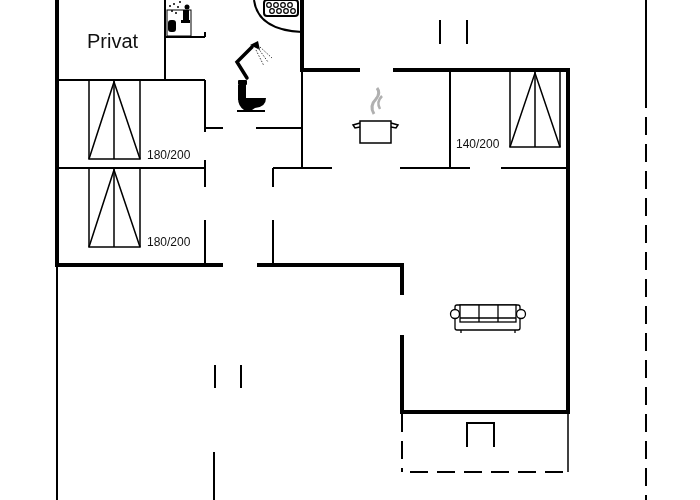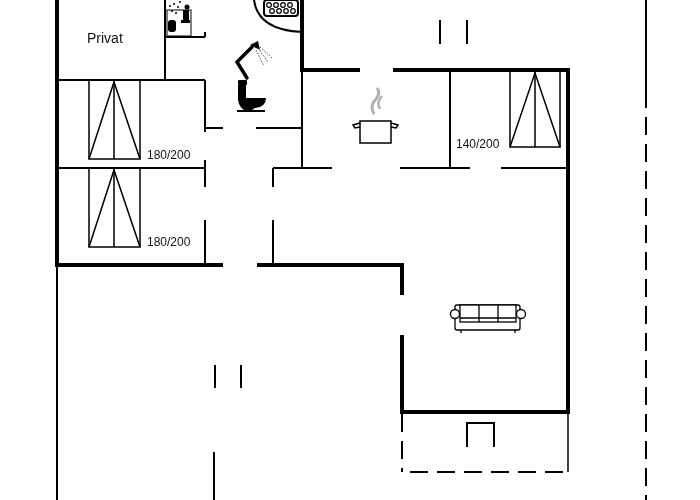--- a/index.html
+++ b/index.html
@@ -1,19 +1,19 @@
 <!DOCTYPE html>
 <html><head>
 <meta charset="utf-8">
 <style>
   html, body { margin:0; padding:0; background:#ffffff; }
   body { width:700px; height:500px; position:relative; overflow:hidden; font-family:"Liberation Sans", sans-serif; }
   svg { position:absolute; left:0; top:0; }
   .lbl { position:absolute; color:#111; font-family:"Liberation Sans", sans-serif; }
-  .privat { left:87px; top:30px; font-size:14px; }
+  .privat { left:87px; top:30px; font-size:20px; }
   .bedlbl { font-size:12px; }
 </style>
 </head>
 <body>
 
 <svg width="700" height="500" viewBox="0 0 700 500">
 
   <g stroke="#000" stroke-width="4" fill="none">
     <line x1="57" y1="0" x2="57" y2="267"></line>
     <line x1="55" y1="265" x2="223" y2="265"></line>

